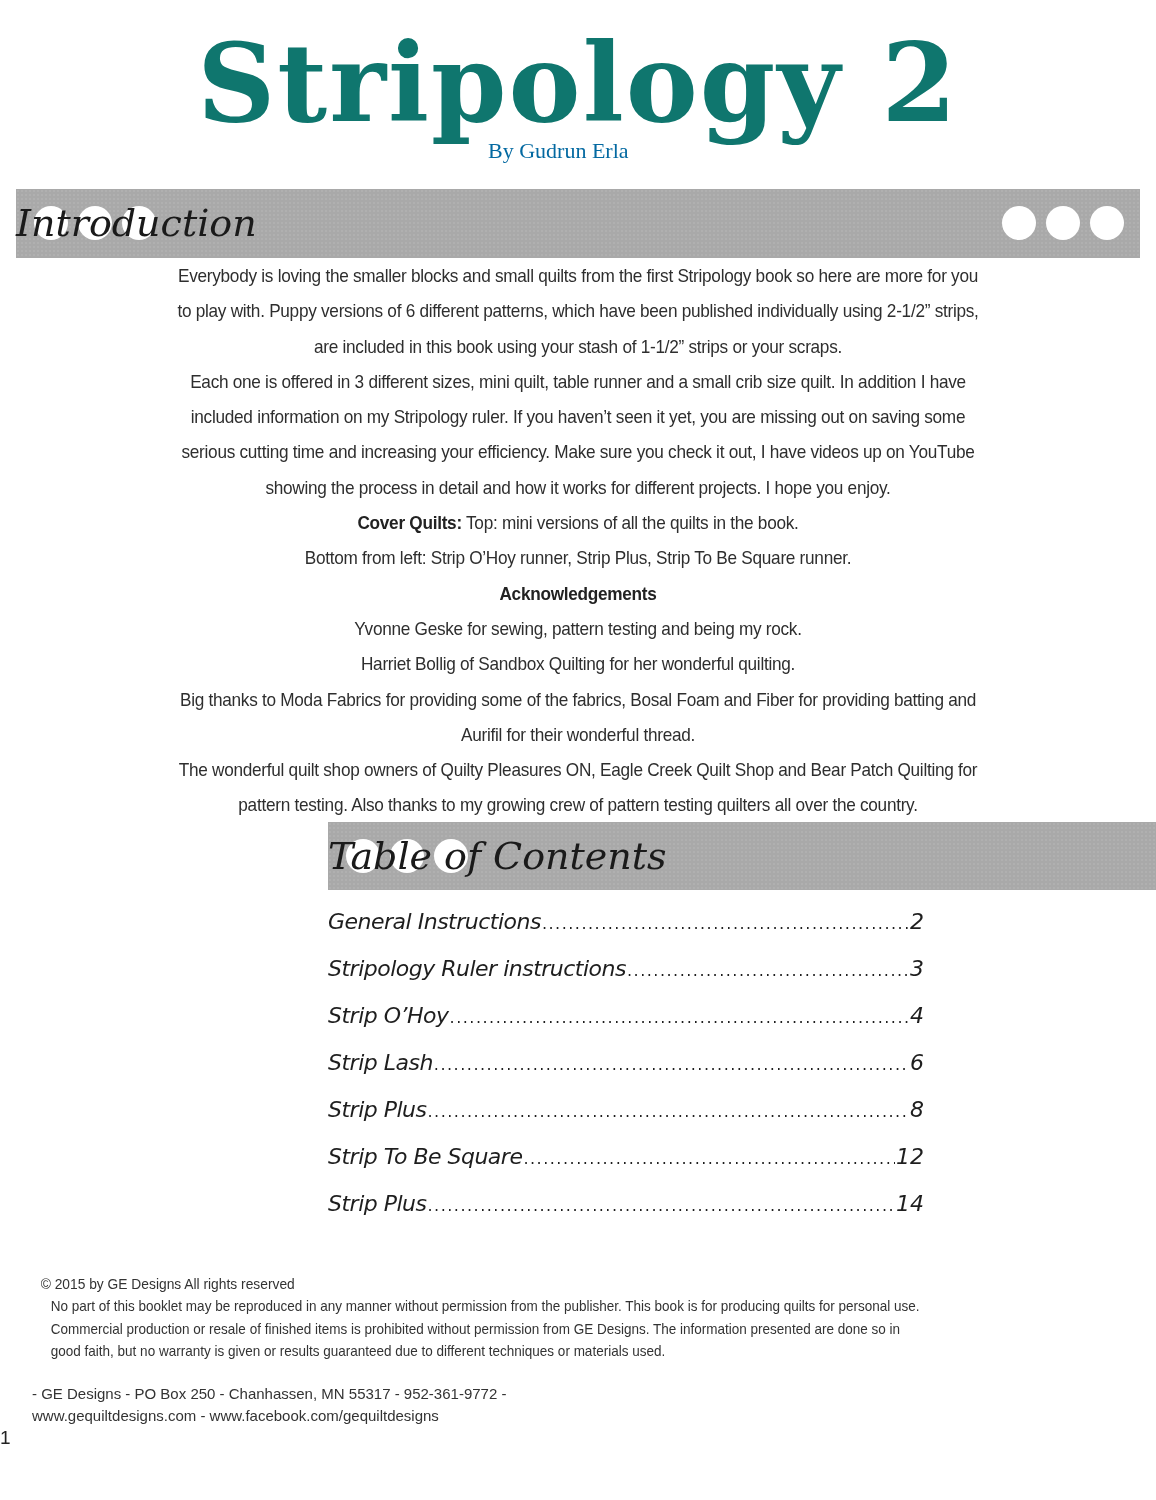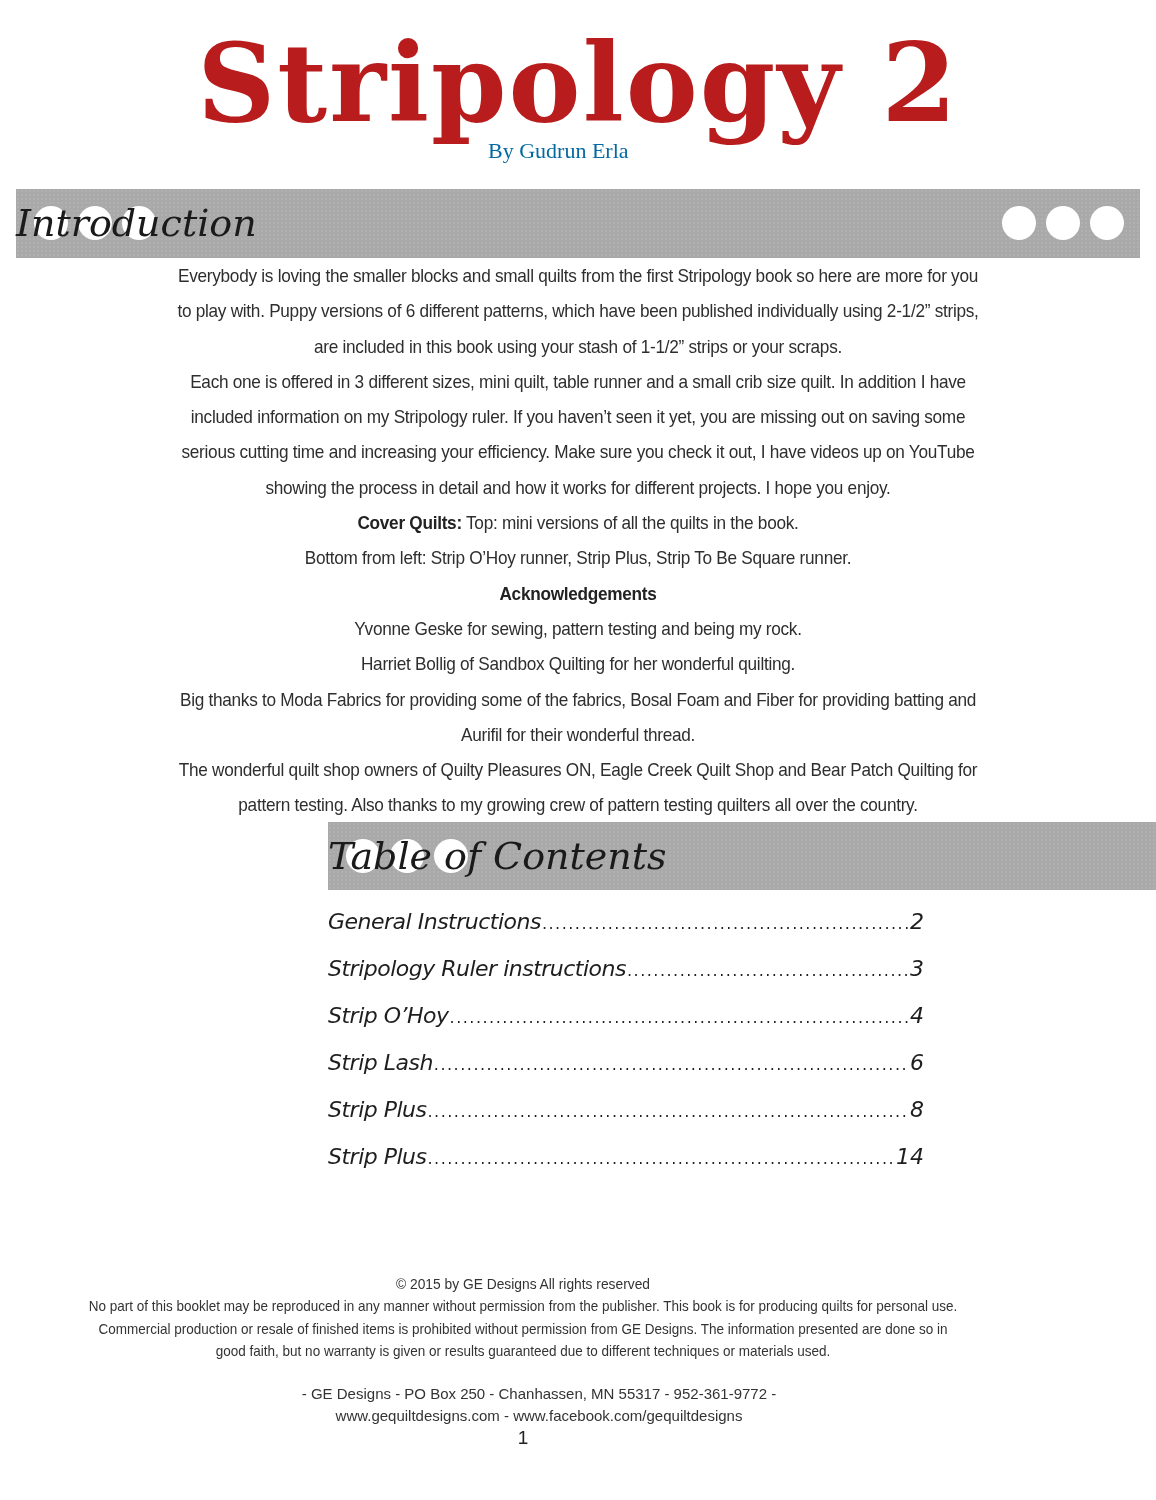--- a/index.html
+++ b/index.html
@@ -2,21 +2,21 @@
 <html><head>
   <meta charset="utf-8">
   <style>
     * { margin: 0; padding: 0; box-sizing: border-box; }
     html, body { width: 1156px; height: 1500px; background: #ffffff; overflow: hidden; }
     body { position: relative; color: #2a2a2a; font-family: "Liberation Sans", sans-serif; }
 
     .title {
       position: absolute; left: 0; top: 8px; width: 1156px; text-align: center;
       font-family: "DejaVu Serif", serif; font-weight: bold; font-size: 108px;
-      letter-spacing: 2px; color: #b91c1c; line-height: 150px;
+      letter-spacing: 2px; color: #0f766e; line-height: 150px;
     }
     .byline {
       position: absolute; left: 488px; top: 138px;
       font-family: "Liberation Serif", serif; font-size: 22px; color: #0369a1;
     }
 
     .banner {
       position: absolute; left: 16px; width: 1124px; height: 69px;
       background: #a9a9a9;
       background-image: radial-gradient(rgba(255,255,255,0.08) 1px, transparent 1px);
@@ -54,21 +54,21 @@
     .toc-leader {
       flex: 1; overflow: hidden; white-space: nowrap; margin: 0 1px;
       letter-spacing: 1.5px; font-style: normal; font-size: 16px;
     }
     .toc-leader::before {
       content: "........................................................................................................................................................";
     }
     .toc-page { white-space: nowrap; }
 
     .footer {
-      position: absolute; left: 15px; top: 1273px; width: 1016px; text-align: center;
+      position: absolute; left: 0; top: 1273px; width: 1016px; 
       font-family: "Liberation Sans", sans-serif; color: #333;
     }
     .copyright { font-size: 15px; line-height: 22px; transform: scaleX(0.92); }
     .legal { font-size: 15px; line-height: 22.5px; transform: scaleX(0.9); transform-origin: center top; }
     .legal p { white-space: nowrap; }
     .contact { margin-top: 20px; font-size: 15px; line-height: 22px; }
     .contact p { white-space: nowrap; padding-left: 32px; }
     .page-num { font-size: 19px; line-height: 22px; color: #222; }
   </style>
 </head>
@@ -142,20 +142,25 @@
       <span class="toc-label">Strip Lash</span>
       <span class="toc-leader"></span>
       <span class="toc-page">6</span>
     </div>
     <div class="toc-row">
       <span class="toc-label">Strip Plus</span>
       <span class="toc-leader"></span>
       <span class="toc-page">8</span>
     </div>
     <div class="toc-row">
+      <span class="toc-label">Strip To Be Square</span>
+      <span class="toc-leader"></span>
+      <span class="toc-page">12</span>
+    </div>
+    <div class="toc-row">
       <span class="toc-label">Strip Plus</span>
       <span class="toc-leader"></span>
       <span class="toc-page">14</span>
     </div>
   </div>
 
   <div class="footer">
     <div class="copyright">© 2015 by GE Designs  All rights reserved</div>
     <div class="legal">
       <p>No part of this booklet may be reproduced in any manner without permission from the publisher. This book is for producing quilts for personal use.</p>

